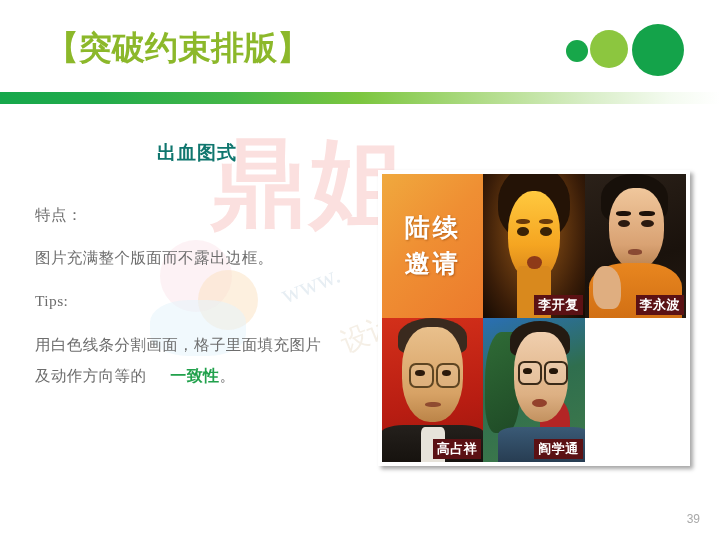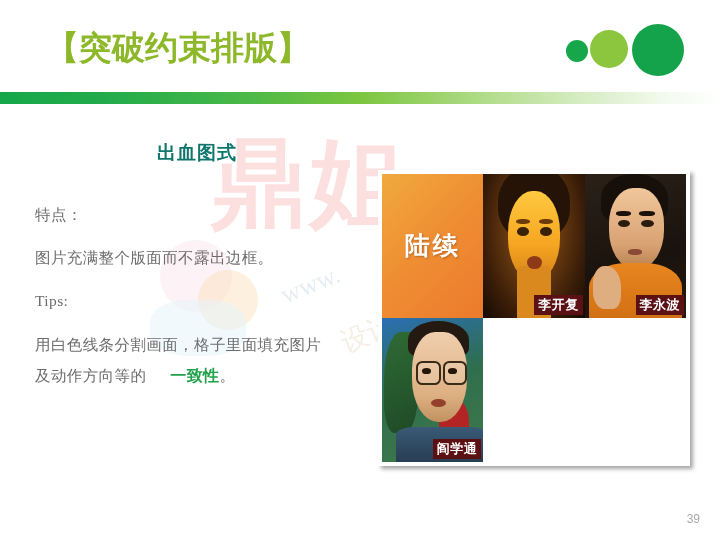--- a/index.html
+++ b/index.html
@@ -362,20 +362,21 @@
       <p class="para wrap">用白色线条分割画面，格子里面填充图片</p>
       <p class="para wrap"><span>及动作方向等的</span><span class="emph-green">一致性</span><span>。</span></p>
     </div>
   </div>
 
   <div class="collage">
     <div class="collage-grid">
 
       <div class="cell cell-title">
         <div class="cell-title-line">陆续</div>
+        <div class="cell-title-line">邀请</div>
       </div>
 
       <div class="cell">
         <div class="portrait p2">
           <div class="p-bg"></div>
           <div class="p-shape hair"></div>
           <div class="p-shape face"></div>
           <div class="p-shape neck"></div>
           <div class="p-shape brow-l"></div>
           <div class="p-shape brow-r"></div>
@@ -396,20 +397,35 @@
           <div class="p-shape brow-l"></div>
           <div class="p-shape brow-r"></div>
           <div class="p-shape eye-l"></div>
           <div class="p-shape eye-r"></div>
           <div class="p-shape mouth"></div>
         </div>
         <div class="cell-caption">李永波</div>
       </div>
 
 
+      <div class="cell">
+        <div class="portrait p5">
+          <div class="p-bg"></div>
+          <div class="p-shape hair"></div>
+          <div class="p-shape face"></div>
+          <div class="p-shape suit"></div>
+          <div class="p-shape shirt"></div>
+          <div class="p-shape glass-l"></div>
+          <div class="p-shape glass-r"></div>
+          <div class="p-shape eye-l"></div>
+          <div class="p-shape eye-r"></div>
+          <div class="p-shape mouth"></div>
+        </div>
+        <div class="cell-caption">高占祥</div>
+      </div>
 
       <div class="cell">
         <div class="portrait p6">
           <div class="p-bg"></div>
           <div class="p-shape foliage"></div>
           <div class="p-shape redspot"></div>
           <div class="p-shape hair"></div>
           <div class="p-shape face"></div>
           <div class="p-shape suit"></div>
           <div class="p-shape glass-l"></div>

